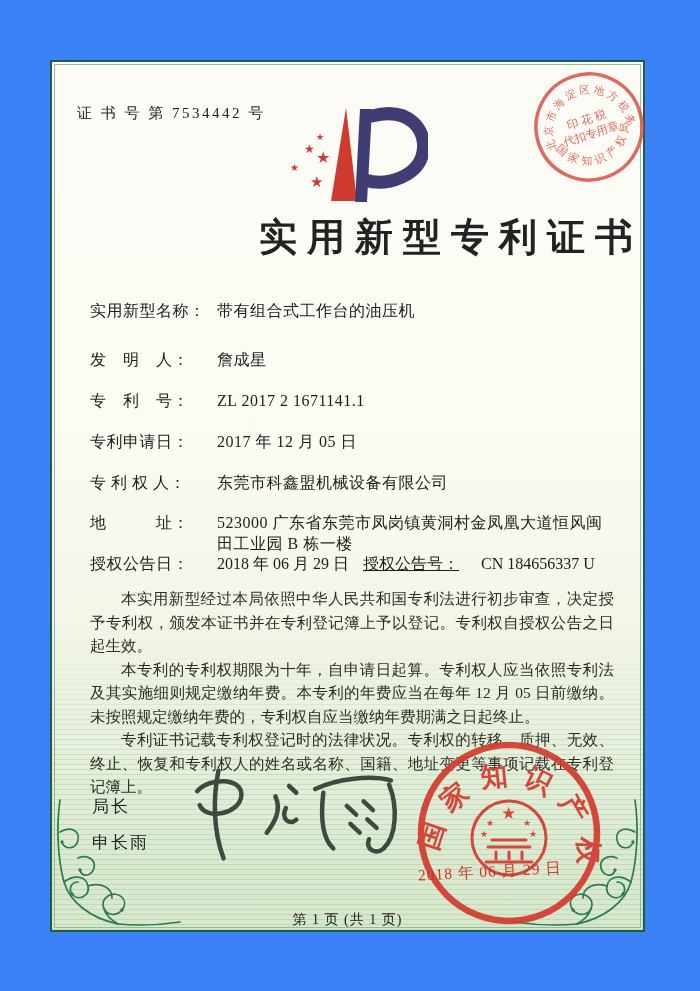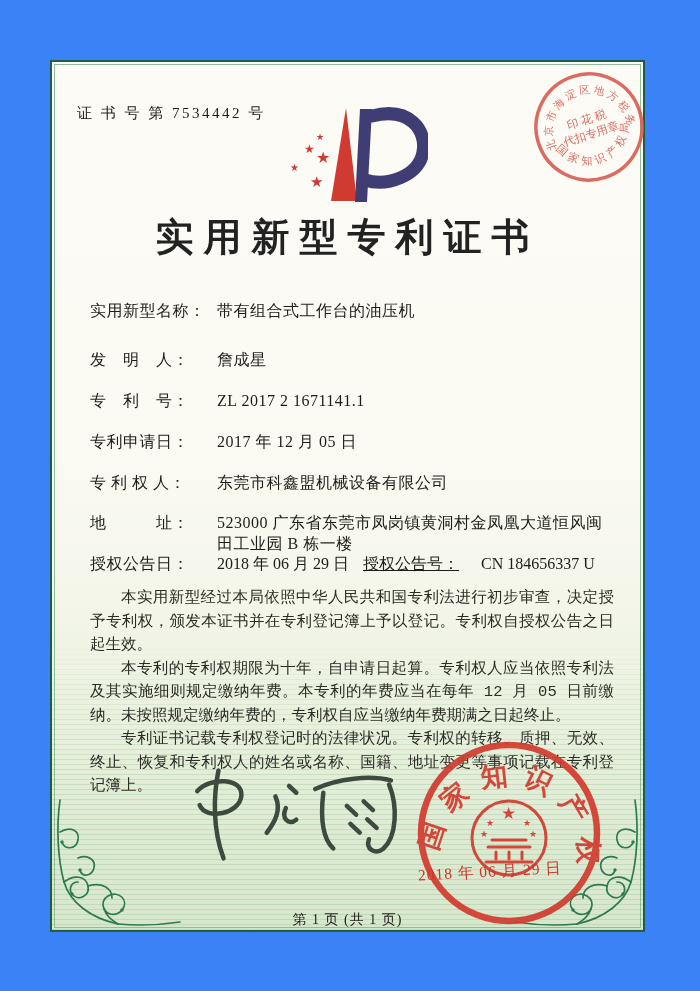--- a/index.html
+++ b/index.html
@@ -26,34 +26,34 @@
     mask-image:linear-gradient(180deg,transparent 0%,#000 45%);
     pointer-events:none;
   }
   .cert-number{
     position:absolute;left:25px;top:42px;
     font-size:15px;letter-spacing:2.5px;color:#1c1c1c;
   }
   .logo{position:absolute;left:222px;top:43px;}
   .logo text{font-family:"DejaVu Sans",sans-serif;}
   .title{
-    position:absolute;left:0;right:0;top:150px;text-align:center;
+    position:absolute;left:0;right:0;top:150px;text-align:right;
     font-size:38px;font-weight:bold;letter-spacing:10px;color:#222;
   }
   .fields{position:absolute;left:0;top:0;width:100%;font-size:16px;color:#1d1d1a;}
   .row{position:absolute;left:38px;display:flex;width:560px;line-height:21px;}
   .flabel{flex:none;width:127px;letter-spacing:.5px;}
   .fvalue{flex:1;letter-spacing:.5px;}
   .r1{top:238px}.r2{top:287px}.r3{top:328px}.r4{top:369px}.r5{top:410px}.r6{top:450px}.r7{top:491px}
   .addr-value{max-width:386px;}
   .flabel2{flex:none;width:118px;margin-left:14px;text-decoration:underline;}
   .fvalue2{flex:none;}
   .body-text{
     position:absolute;left:38px;top:525px;width:524px;
-    font-size:15.5px;line-height:23.5px;color:#2c2c27;text-align:justify;font-family:Liberation Mono, monospace;
+    font-size:15.5px;line-height:23.5px;color:#2c2c27;text-align:justify;
   }
   .body-text p{margin:0;text-indent:2em;}
   .officer{position:absolute;left:40px;top:733px;font-size:17px;color:#232323;letter-spacing:2px;}
   .officer-name{margin-top:13px;}
   .signature{position:absolute;left:112px;top:696px;pointer-events:none;}
   .issuing-seal{position:absolute;left:362px;top:676px;opacity:.92;}
   .seal-date{
     position:absolute;left:366px;top:799px;width:170px;
     font-size:15.5px;color:#ce3428;letter-spacing:1px;
     transform:rotate(-3deg);
@@ -158,20 +158,24 @@
         <span class="fvalue2">CN 184656337 U</span>
       </div>
     </div>
 
     <div class="body-text">
       <p>本实用新型经过本局依照中华人民共和国专利法进行初步审查，决定授予专利权，颁发本证书并在专利登记簿上予以登记。专利权自授权公告之日起生效。</p>
       <p>本专利的专利权期限为十年，自申请日起算。专利权人应当依照专利法及其实施细则规定缴纳年费。本专利的年费应当在每年 12 月 05 日前缴纳。未按照规定缴纳年费的，专利权自应当缴纳年费期满之日起终止。</p>
       <p>专利证书记载专利权登记时的法律状况。专利权的转移、质押、无效、终止、恢复和专利权人的姓名或名称、国籍、地址变更等事项记载在专利登记簿上。</p>
     </div>
 
+    <div class="officer">
+      <div>局长</div>
+      <div class="officer-name">申长雨</div>
+    </div>
 
     <svg class="signature" width="250" height="115" viewBox="0 0 250 115">
       <g fill="none" stroke="#3d4a40" stroke-width="4.5" stroke-linecap="round" transform="rotate(-2 125 55)">
         <path d="M56,10 C50,35 48,68 58,98"></path>
         <path d="M34,30 C48,16 80,18 78,36 C76,54 42,60 36,44"></path>
         <path d="M112,38 C118,52 110,64 102,74"></path>
         <path d="M122,50 C117,60 124,68 132,62"></path>
         <path d="M126,28 l7,7"></path>
         <path d="M152,32 C175,22 208,20 228,26"></path>
         <path d="M160,36 C156,62 158,82 168,92"></path>

